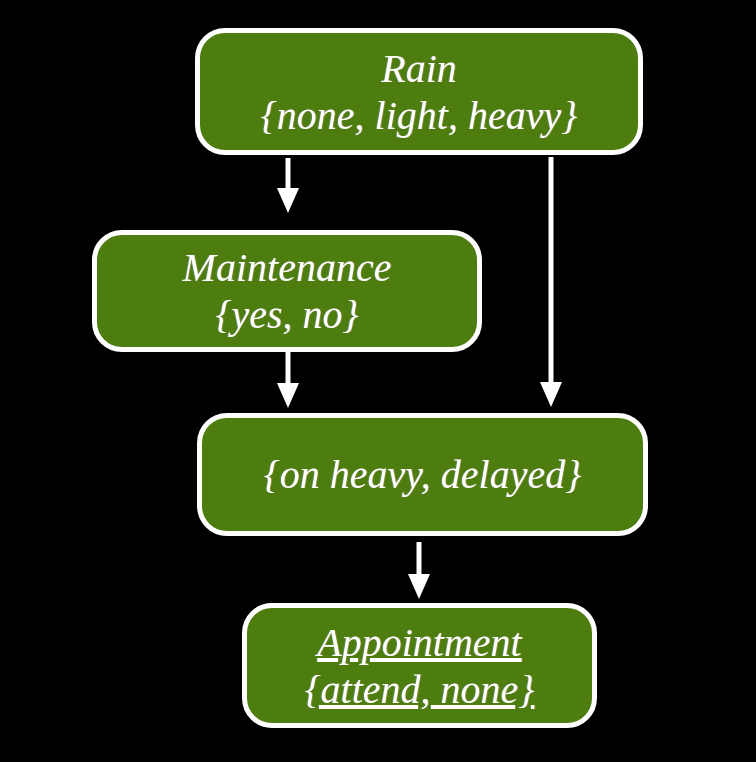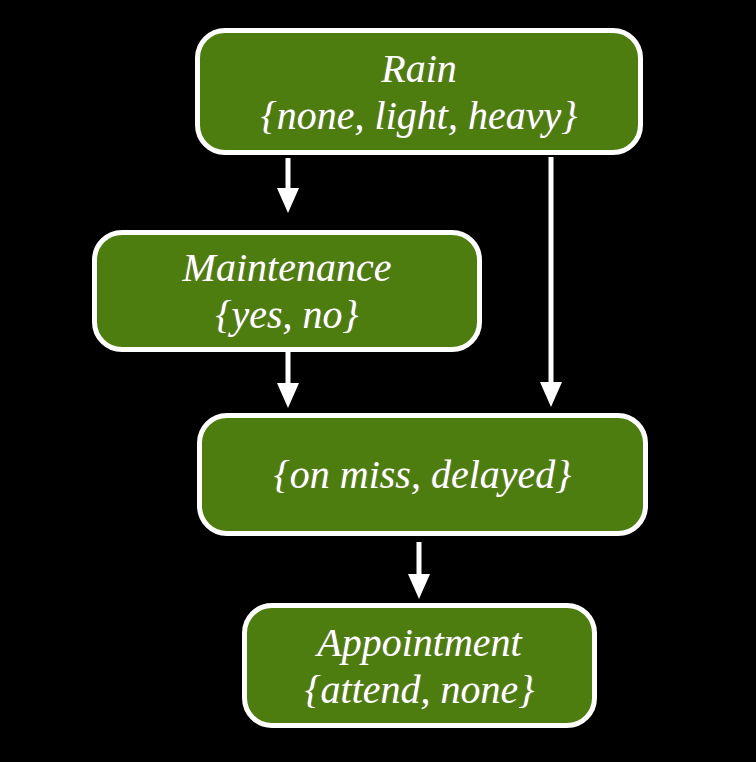--- a/index.html
+++ b/index.html
@@ -36,21 +36,21 @@
     font-style: italic;
     font-size: 40px;
     line-height: 47px;
     text-align: center;
     
     text-shadow: 1px 0 rgba(255,170,120,0.30), -1px 0 rgba(130,180,255,0.30);
   }
   .node-rain        { left: 195px; top:  28px; width: 448px; height: 127px; }
   .node-maintenance { left:  92px; top: 222px; width: 390px; height: 122px; margin-top: 8px; }
   .node-train       { left: 197px; top: 413px; width: 451px; height: 123px; }
-  .node-appointment { left: 242px; top: 603px; width: 355px; height: 125px; }
+  .node-appointment { left: 242px; top: 603px; width: 355px; height: 125px; text-decoration: underline; }
   .edge-line {
     stroke: #ffffff;
     stroke-width: 5;
     fill: none;
   }
   .edge-head {
     fill: #ffffff;
     stroke: none;
   }
 </style>
@@ -86,21 +86,21 @@
     <div>Rain</div>
     <div>{none, light, heavy}</div>
   </div>
 
   <div class="node node-maintenance">
     <div>Maintenance</div>
     <div>{yes, no}</div>
   </div>
 
   <div class="node node-train">
-    <div>{on miss, delayed}</div>
+    <div>{on heavy, delayed}</div>
   </div>
 
   <div class="node node-appointment">
     <div>Appointment</div>
     <div>{attend, none}</div>
   </div>
 
 </div>
 
 </body></html>

